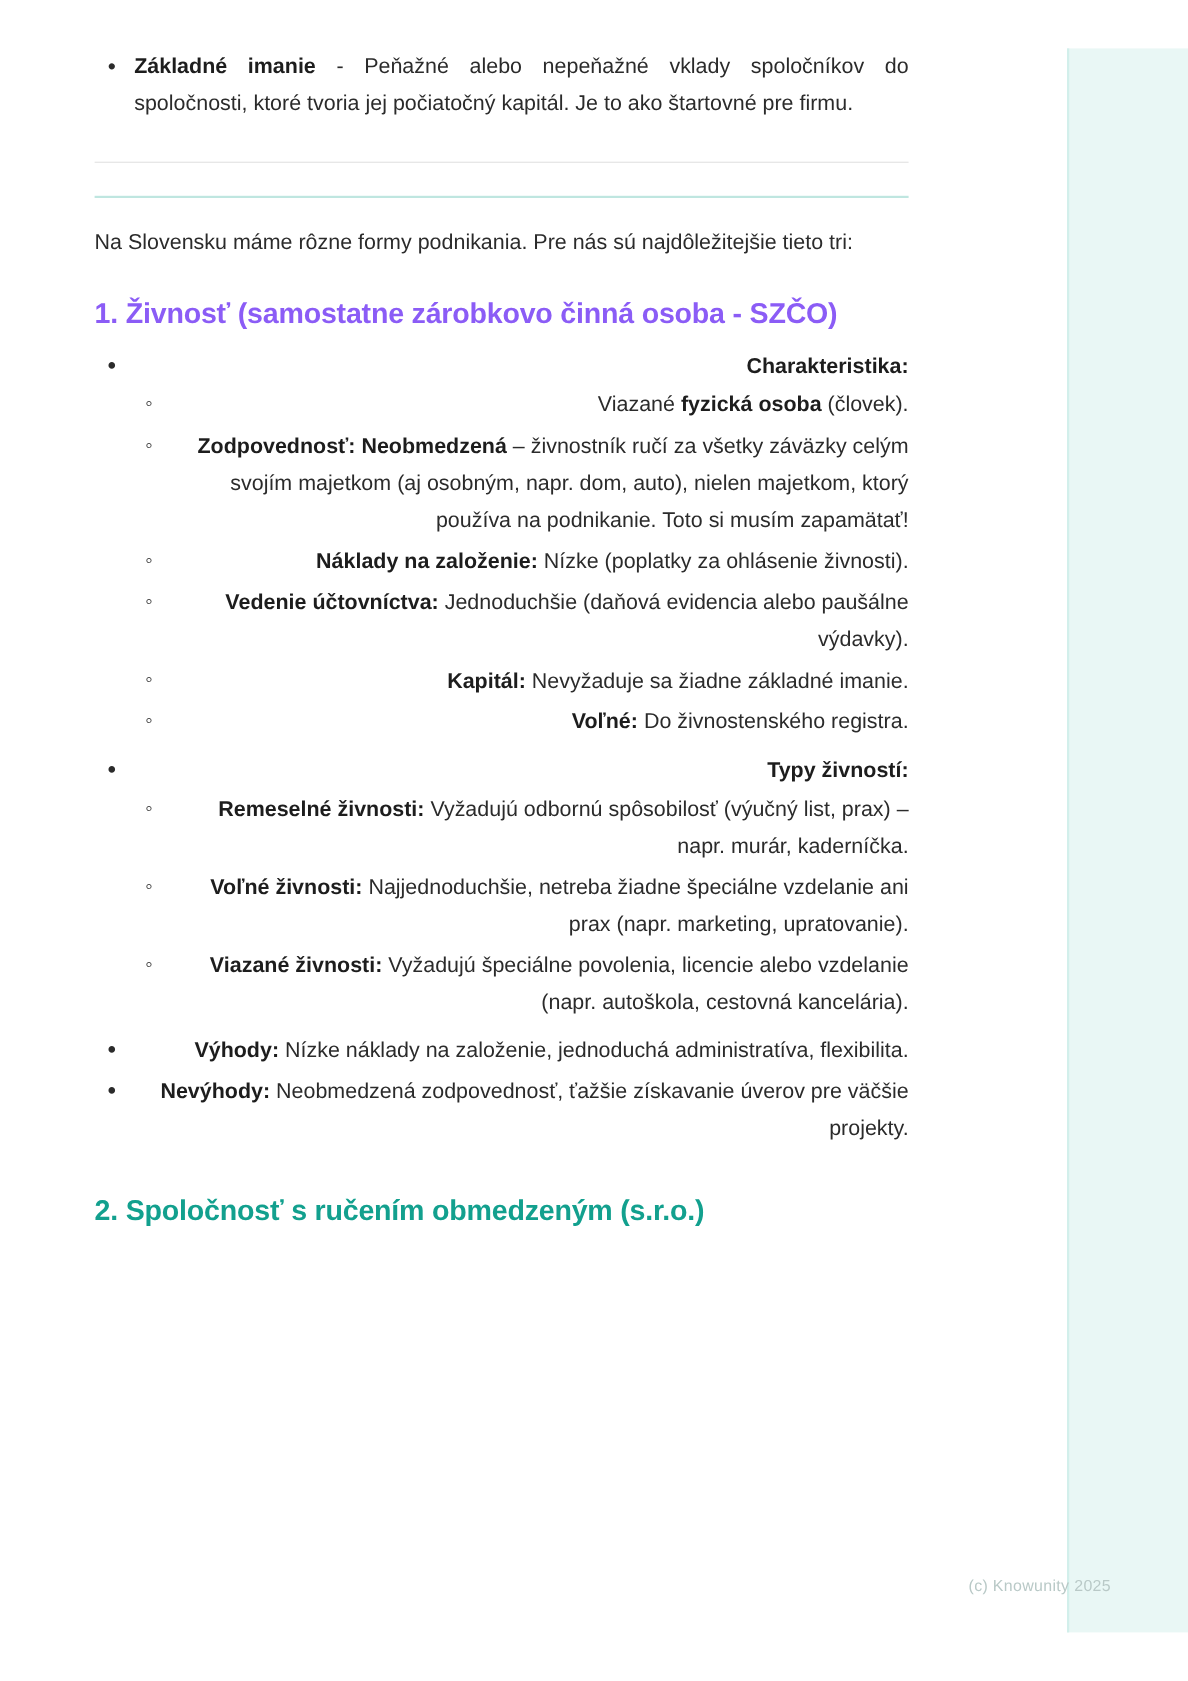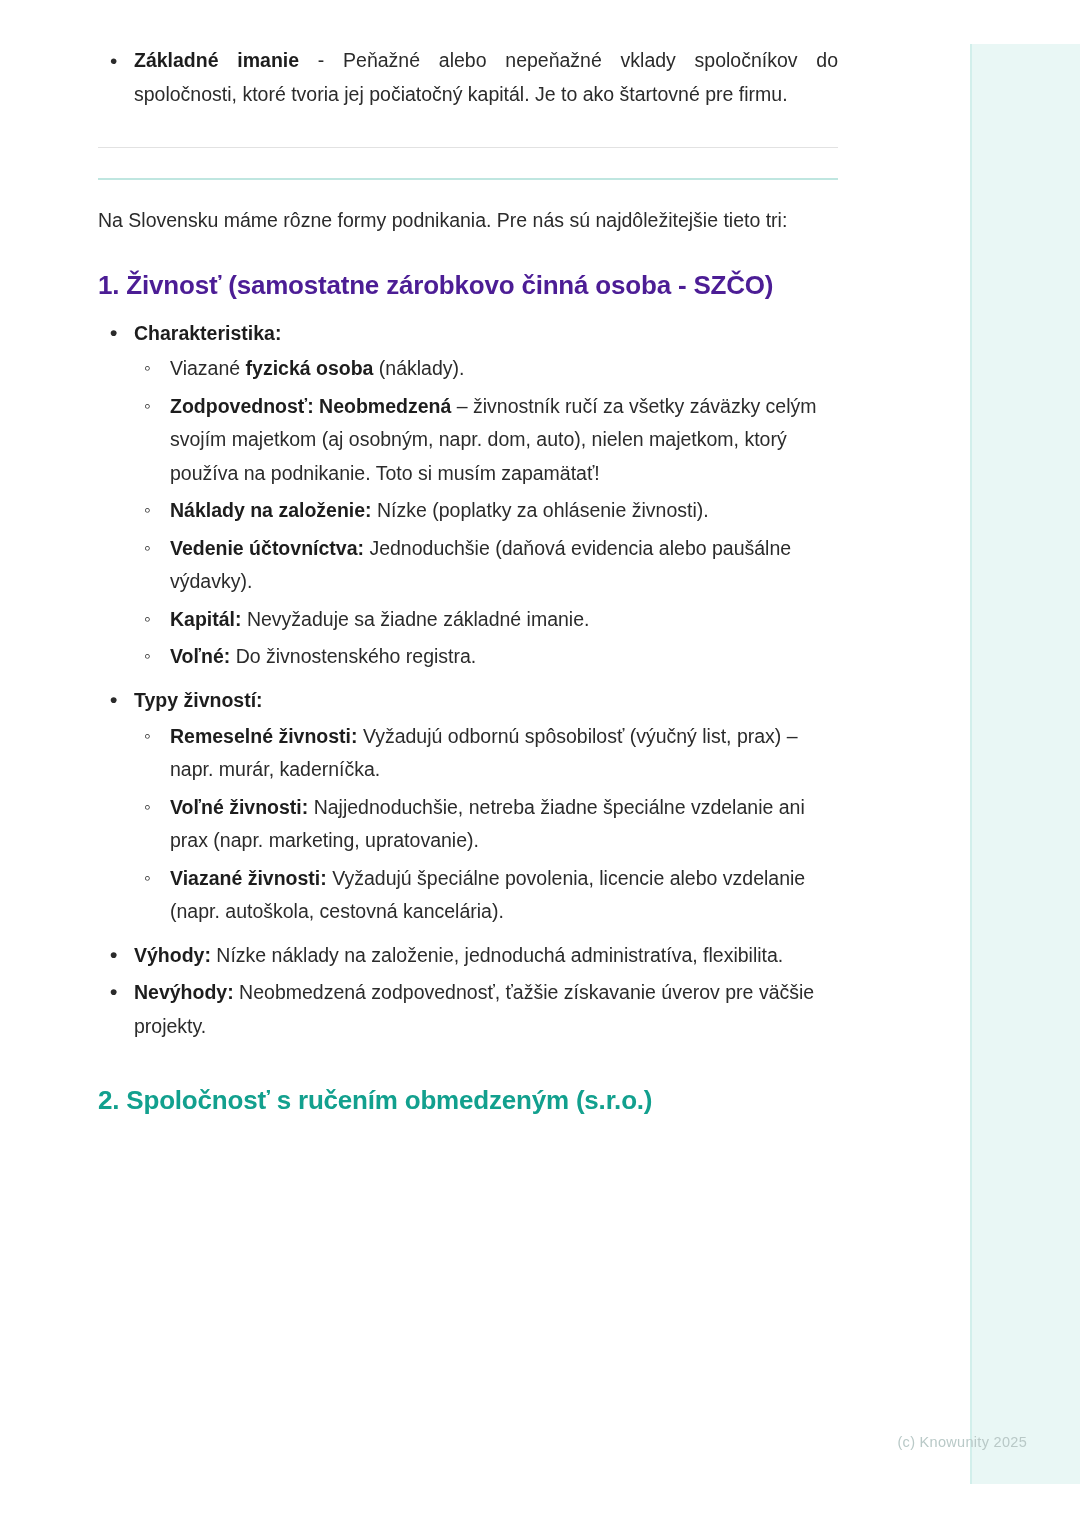--- a/index.html
+++ b/index.html
@@ -25,21 +25,21 @@
     position: absolute;
     top: 44px;
     right: 0;
     width: 108px;
     bottom: 44px;
     background: #e9f7f5;
     border-left: 2px solid #d2efeb;
   }
   .content {
     position: absolute;
-    left: 98px;
+    left: 86px;
     top: 44px;
     width: 740px;
   }
   p, li {
     font-size: 19.5px;
     line-height: 1.72;
   }
   .lead-list {
     list-style: none;
     margin: 0;
@@ -81,21 +81,21 @@
     border-top: 2px solid #bfe6e0;
     margin: 0 0 24px 0;
   }
   p.intro {
     margin: 0 0 30px 0;
     text-align: justify;
   }
   h2.sub-title {
     font-size: 26px;
     line-height: 1.35;
-    color: #4c1d95;
+    color: #8b5cf6;
     font-weight: bold;
     margin: 0 0 14px 0;
     letter-spacing: -0.2px;
   }
   h2.sub-title-bottom {
     font-size: 26px;
     line-height: 1.35;
     color: #12a08e;
     font-weight: bold;
     margin: 40px 0 0 0;
@@ -103,20 +103,21 @@
   }
   ul.l1 {
     list-style: none;
     margin: 0;
     padding: 0;
   }
   ul.l1 > li.bullet1 {
     position: relative;
     padding-left: 36px;
     margin-bottom: 4px;
+    text-align: right;
   }
   ul.l1 > li.bullet1 > .b1-label::before {
     content: "•";
     position: absolute;
     left: 12px;
     top: -2px;
     font-size: 21px;
     color: #2b2b2b;
   }
   ul.l2 {
@@ -132,21 +133,21 @@
   ul.l2 > li::before {
     content: "◦";
     position: absolute;
     left: 10px;
     top: 0px;
     font-size: 19px;
     color: #2b2b2b;
   }
   .watermark {
     position: absolute;
-    right: 53px;
+    right: 70px;
     bottom: 78px;
     font-size: 14.5px;
     color: #b9c9c7;
     letter-spacing: 0.3px;
     white-space: nowrap;
   }
 </style>
 </head>
 <body>
 
@@ -166,21 +167,21 @@
 
     <p class="intro">Na Slovensku máme rôzne formy podnikania. Pre nás sú najdôležitejšie tieto tri:</p>
 
     <h2 class="sub-title">1. Živnosť (samostatne zárobkovo činná osoba - SZČO)</h2>
 
     <ul class="l1">
 
       <li class="bullet1">
         <span class="b1-label b">Charakteristika:</span>
         <ul class="l2">
-          <li><span>Viazané </span><span class="b">fyzická osoba</span><span> (náklady).</span></li>
+          <li><span>Viazané </span><span class="b">fyzická osoba</span><span> (človek).</span></li>
           <li><span class="b">Zodpovednosť: Neobmedzená</span><span> – živnostník ručí za všetky záväzky celým svojím majetkom (aj osobným, napr. dom, auto), nielen majetkom, ktorý používa na podnikanie. Toto si musím zapamätať!</span></li>
           <li><span class="b">Náklady na založenie:</span><span> Nízke (poplatky za ohlásenie živnosti).</span></li>
           <li><span class="b">Vedenie účtovníctva:</span><span> Jednoduchšie (daňová evidencia alebo paušálne výdavky).</span></li>
           <li><span class="b">Kapitál:</span><span> Nevyžaduje sa žiadne základné imanie.</span></li>
           <li><span class="b">Voľné:</span><span> Do živnostenského registra.</span></li>
         </ul>
       </li>
 
       <li class="bullet1">
         <span class="b1-label b">Typy živností:</span>

